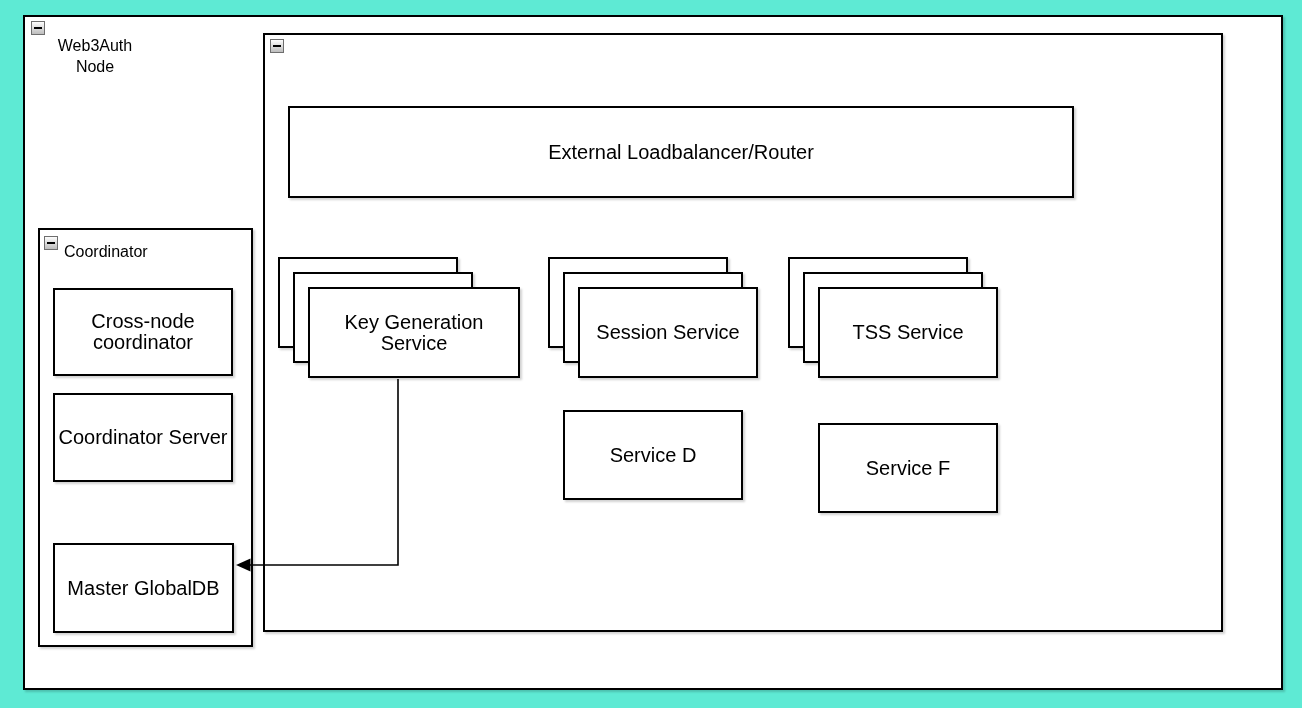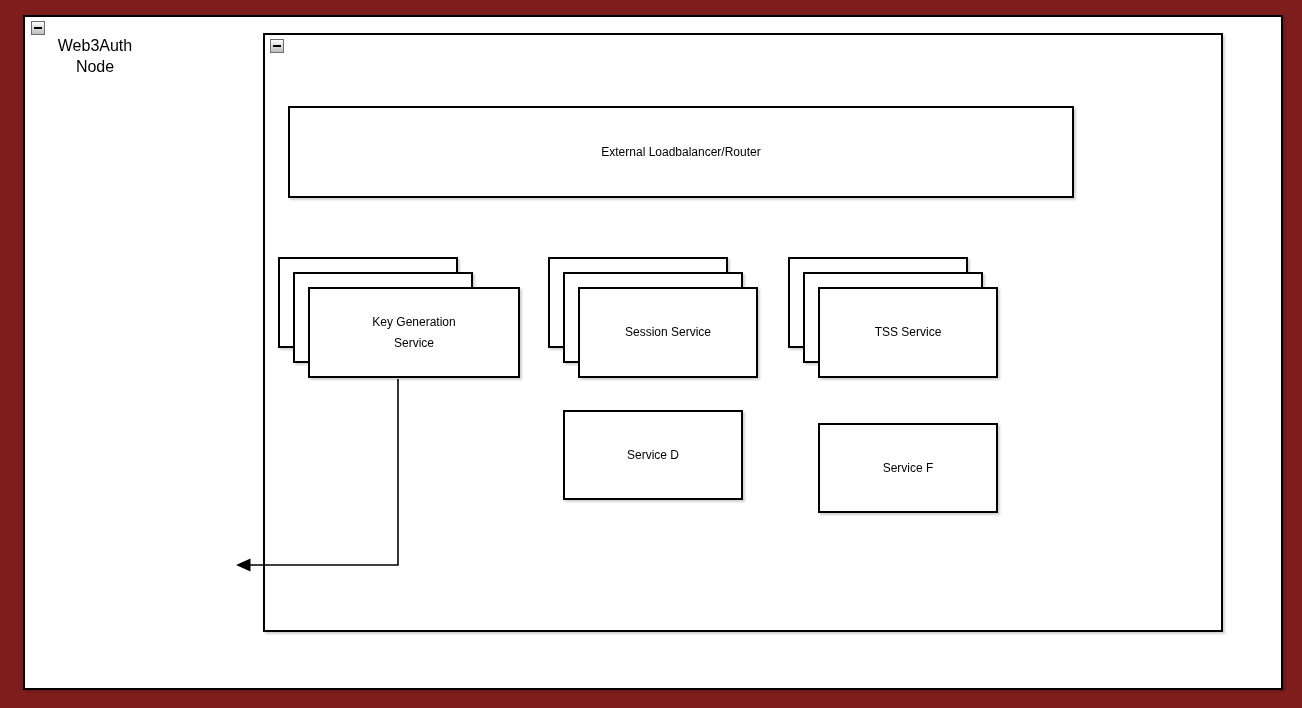--- a/index.html
+++ b/index.html
@@ -6,38 +6,38 @@
     margin: 0;
     padding: 0;
     background: #ffffff;
     font-family: "Liberation Sans", sans-serif;
     color: #000000;
   }
   .canvas {
     position: relative;
     width: 1302px;
     height: 708px;
-    background: #7f1d1d;
+    background: #5eead4;
     overflow: hidden;
   }
   .shape, .container {
     position: absolute;
     box-sizing: border-box;
     background: #ffffff;
     border: 2px solid #000000;
     box-shadow: 2px 2px 2px rgba(0,0,0,0.18);
   }
   .box-label {
     position: absolute;
     inset: 0;
     display: flex;
     align-items: center;
     justify-content: center;
     text-align: center;
-    font-size: 12px;
+    font-size: 20px;
     line-height: 21px;
     white-space: pre-line;
     padding: 2px;
   }
   .group-title {
     position: absolute;
     font-size: 16px;
     line-height: 21px;
     white-space: pre-line;
   }
@@ -113,20 +113,40 @@
 
       <div class="shape" style="left:553px; top:252px; width:180px; height:91px;">
         <div class="box-label">TSS Service</div>
       </div>
 
       <div class="shape" style="left:553px; top:375px; width:180px; height:90px;margin-top:13px;">
         <div class="box-label">Service F</div>
       </div>
     </div>
 
+    <div class="container" style="left:13px; top:211px; width:215px; height:419px;">
+
+      <div class="collapse-btn" style="left:4px; top:6px;">
+        <div class="minus-bar"></div>
+      </div>
+      <div class="group-title" style="left:24px; top:11px;">Coordinator</div>
+
+      <div class="shape" style="left:13px; top:58px; width:180px; height:88px;">
+        <div class="box-label">Cross-node
+coordinator</div>
+      </div>
+
+      <div class="shape" style="left:13px; top:163px; width:180px; height:89px;">
+        <div class="box-label">Coordinator Server</div>
+      </div>
+
+      <div class="shape" style="left:13px; top:313px; width:181px; height:90px;">
+        <div class="box-label">Master GlobalDB</div>
+      </div>
+    </div>
   </div>
 
   <svg class="edges-svg" viewBox="0 0 1302 708" xmlns="http://www.w3.org/2000/svg">
     <path d="M 398 379 L 398 565 L 250 565" fill="none" stroke="#000000" stroke-width="1.6"></path>
     <polygon points="236,565 250.5,558.6 250.5,571.4" fill="#000000"></polygon>
   </svg>
 
 </div>
 
 </body></html>

